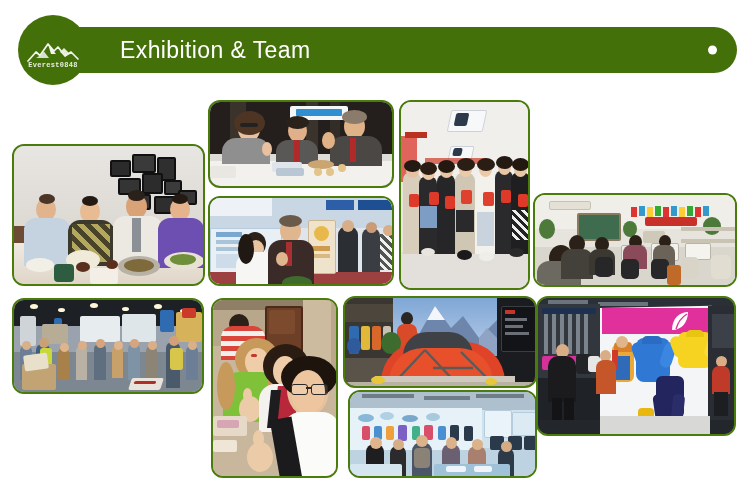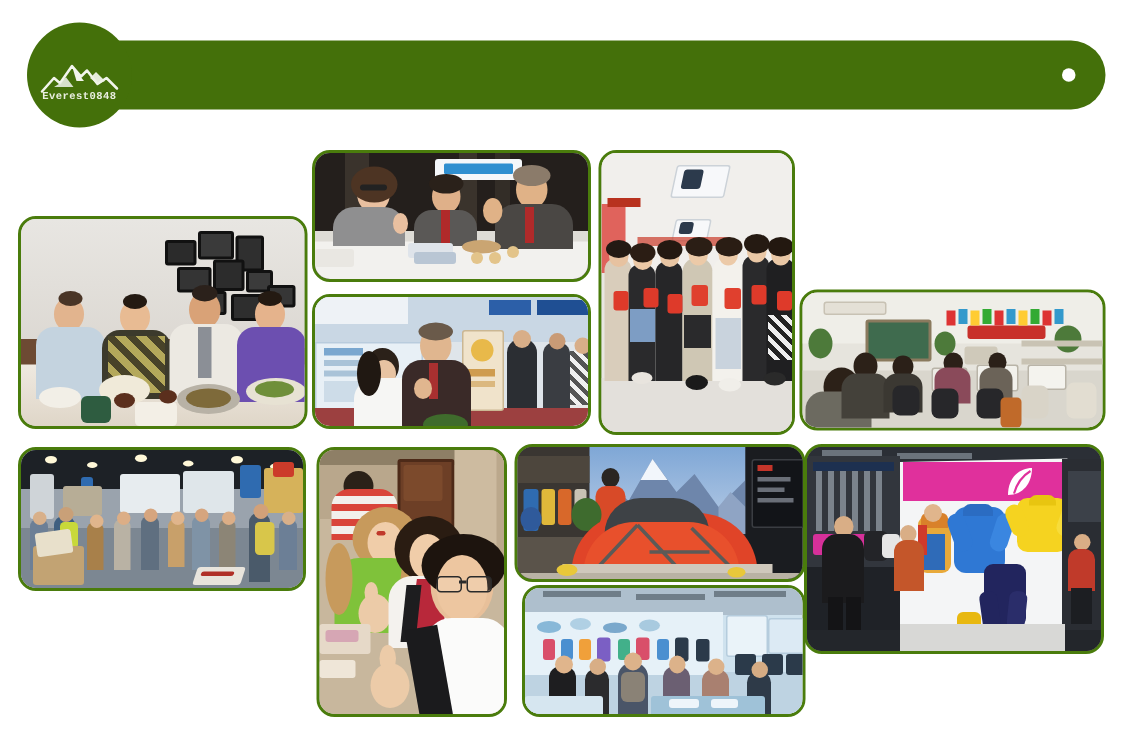--- a/index.html
+++ b/index.html
@@ -53,20 +53,21 @@
   .rectp{border-radius:2px;}
 </style>
 </head>
 <body>
 
 <div class="stage">
 
   <div class="header">
 
     <div class="header-bar">
+      <div class="header-title">Exhibition &amp; Team</div>
       <div class="header-bar-dot"></div>
     </div>
 
     <div class="logo-badge">
       <svg class="logo-mark" viewBox="0 0 112 56">
         <path d="M6 48 L22 30 L30 37 L46 14 L58 28 L66 20 L80 38 L92 30 L106 44" fill="none" stroke="#f2f5ec" stroke-width="3.4" stroke-linejoin="round" stroke-linecap="round"></path>
         <path d="M46 14 L62 34 L52 34 Z" fill="#f2f5ec"></path>
         <path d="M80 38 L70 30 L78 22 L90 34 Z" fill="#eef2e6" opacity=".95"></path>
         <path d="M30 37 L38 29 L48 42 L22 42 Z" fill="#e7ece0" opacity=".9"></path>
       </svg>

